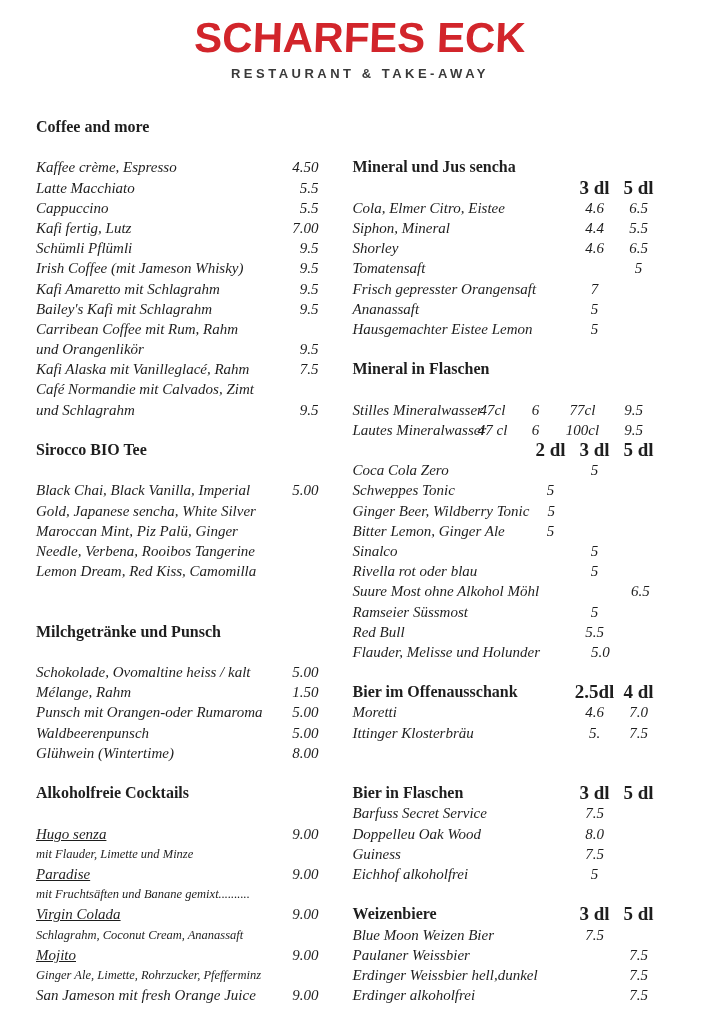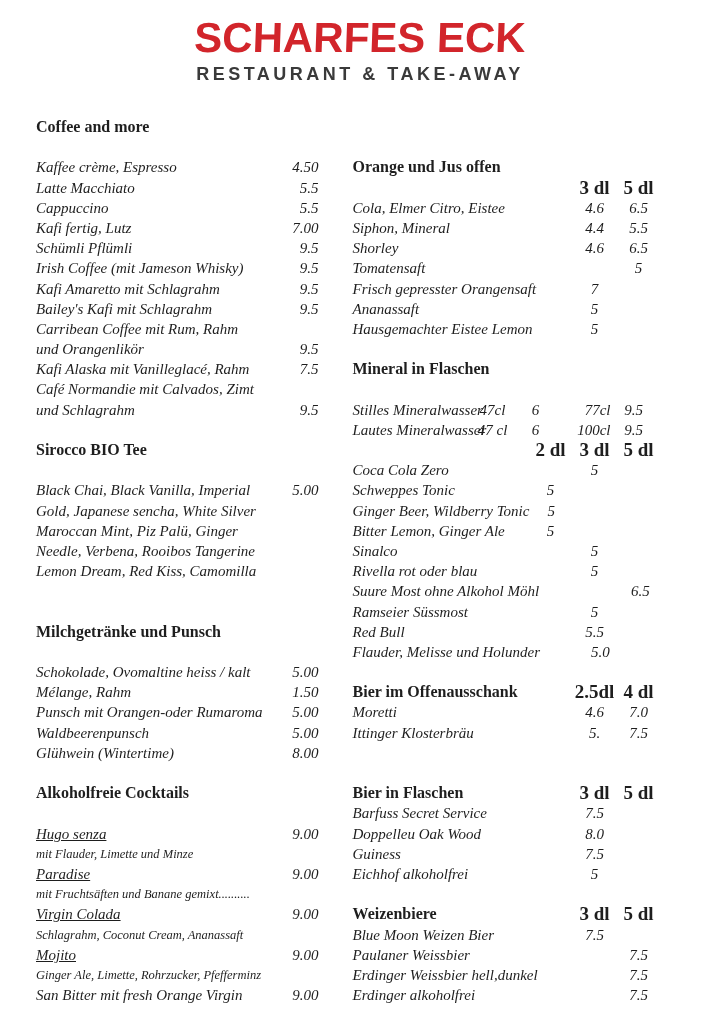--- a/index.html
+++ b/index.html
@@ -15,21 +15,21 @@
     font-family: "Liberation Sans", sans-serif;
     font-weight: bold;
     font-size: 42px;
     letter-spacing: 0px;
     line-height: 52px;
     transform: skewX(-2deg);
   }
   .logo-subtitle {
     font-family: "Liberation Sans", sans-serif;
     font-weight: bold;
-    font-size: 18px;
+    font-size: 13px;
     letter-spacing: 3.5px;
     line-height: 18px;
     margin-top: 1px;
   }
   .menu {
     display: flex;
     margin-left: 36px;
     margin-top: 34px;
     width: 624px;
   }
@@ -55,21 +55,21 @@
   .cell  { width: 44px; text-align: center; }
   .header .cell, .colhead .cell {
     font-weight: bold;
     font-style: normal;
     font-size: 19px;
   }
   .line.small { font-size: 12.5px; }
   .bottle .name { flex: none; width: 116px; }
   .bottle .c0 { width: 48px; }
   .bottle .c1 { width: 38px; }
-  .bottle .c2 { width: 56px; text-align: right; }
+  .bottle .c2 { width: 56px; }
   .bottle .c3 { width: 46px; }
 </style>
 </head>
 <body>
 
 <div class="logo">
   <div class="logo-title" style="color: rgb(210, 37, 43);">SCHARFES ECK</div>
   <div class="logo-subtitle" style="color: rgb(58, 58, 58);">RESTAURANT &amp; TAKE-AWAY</div>
 </div>
 
@@ -209,29 +209,29 @@
         <span class="small-text">Schlagrahm, Coconut Cream, Ananassaft</span>
       </div>
       <div class="line item">
         <span class="name"><span class="u-text">Mojito</span></span>
         <span class="price">9.00</span>
       </div>
       <div class="line small">
         <span class="small-text">Ginger Ale, Limette, Rohrzucker, Pfefferminz</span>
       </div>
       <div class="line item">
-        <span class="name">San Bitter mit fresh Orange Virgin</span>
+        <span class="name">San Jameson mit fresh Orange Juice</span>
         <span class="price">9.00</span>
       </div>
     </div>
   <div class="col-right" id="col-right">
       <div class="line gap"></div>
       <div class="line gap"></div>
       <div class="line header">
-        <span class="name">Orange und Jus offen</span>
+        <span class="name">Mineral und Jus sencha</span>
       </div>
       <div class="line colhead">
         <span class="name"></span>
         <span class="cell c0">3 dl</span>
         <span class="cell c1">5 dl</span>
       </div>
       <div class="line row">
         <span class="name">Cola, Elmer Citro, Eistee</span>
         <span class="cell c0">4.6</span>
         <span class="cell c1">6.5</span>

